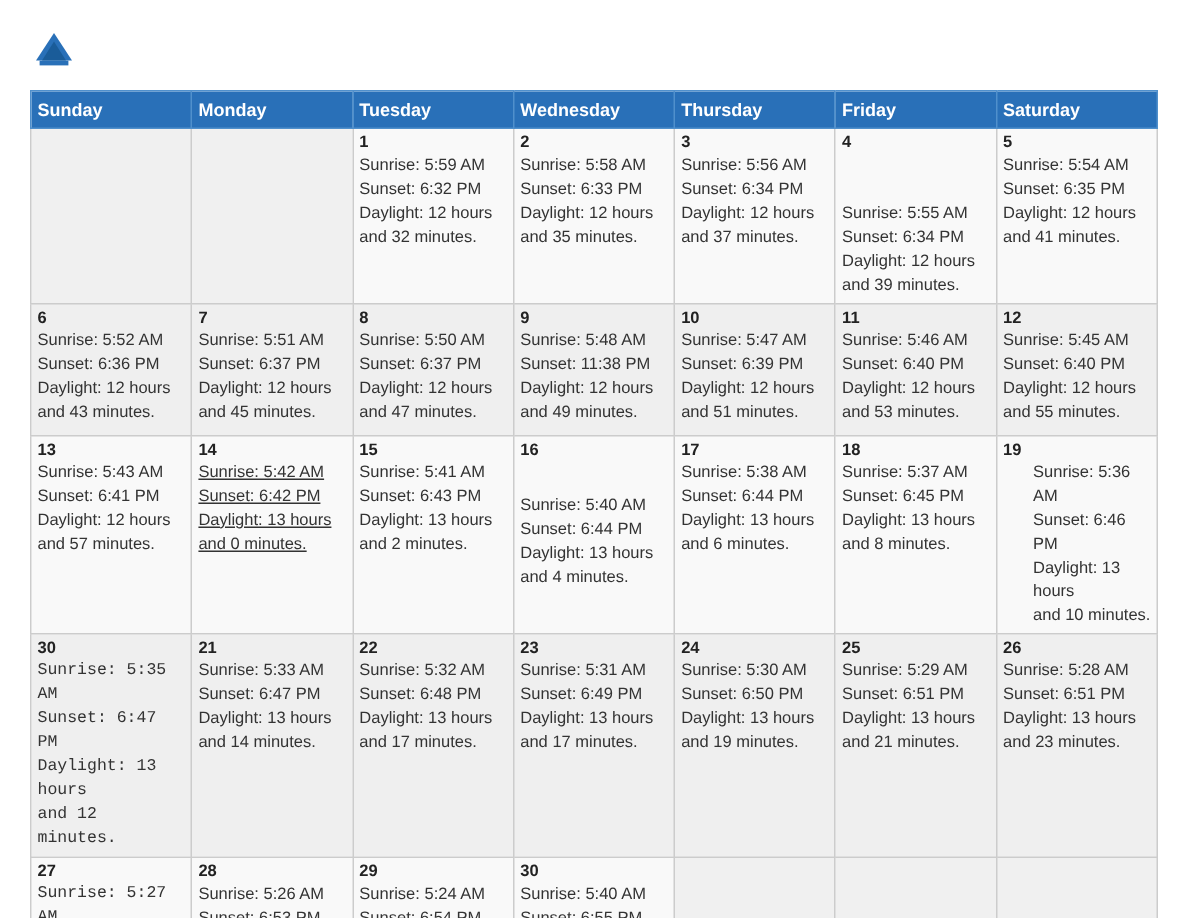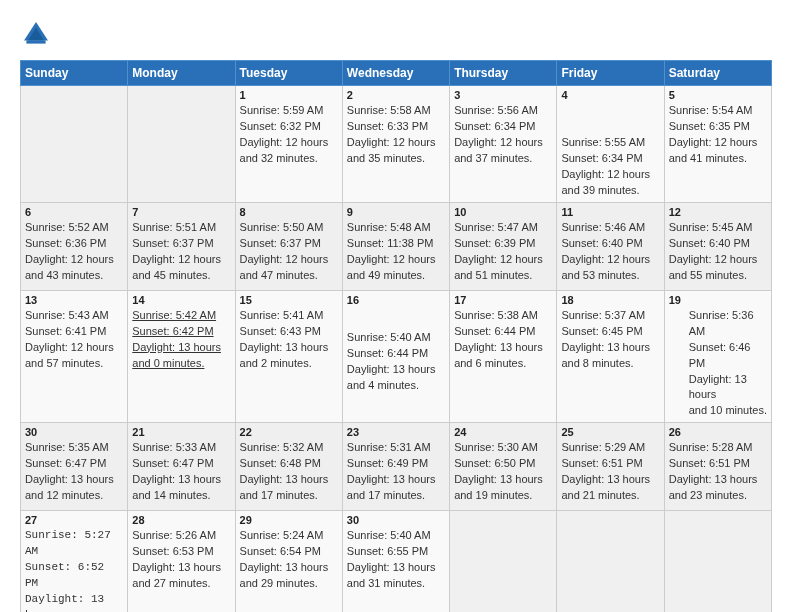--- a/index.html
+++ b/index.html
@@ -270,21 +270,21 @@
             <span class="day-num">19</span>
             <div class="day-info" style="white-space: pre-line; margin-left: 20px;">Sunrise: 5:36 AM
 Sunset: 6:46 PM
 Daylight: 13 hours
 and 10 minutes.</div>
           </td>
         </tr>
         <tr>
           <td>
             <span class="day-num">30</span>
-            <div class="day-info" style="white-space: pre-line;">Sunrise: 5:35 AM
+            <div class="day-info" style="white-space: pre-line; font-family: Liberation Mono, monospace;">Sunrise: 5:35 AM
 Sunset: 6:47 PM
 Daylight: 13 hours
 and 12 minutes.</div>
           </td>
           <td>
             <span class="day-num">21</span>
             <div class="day-info" style="white-space: pre-line;">Sunrise: 5:33 AM
 Sunset: 6:47 PM
 Daylight: 13 hours
 and 14 minutes.</div>

